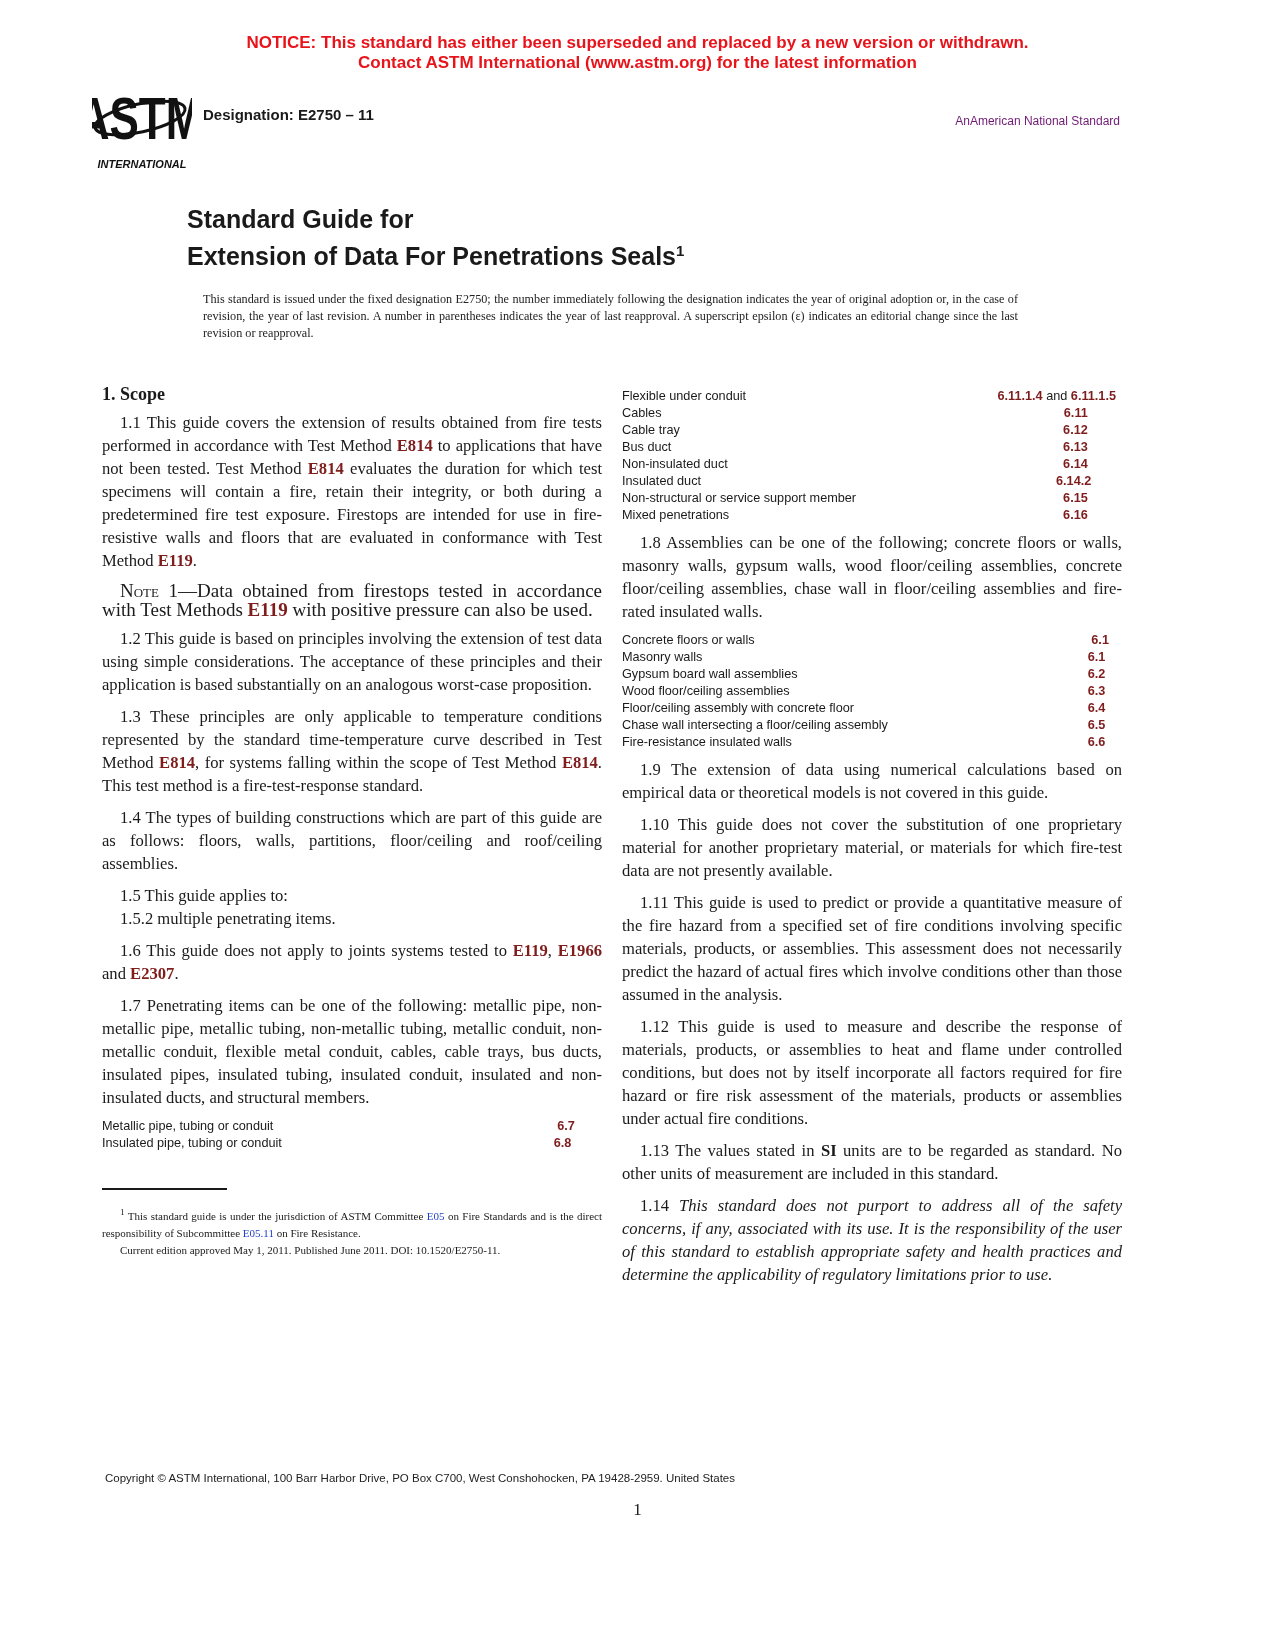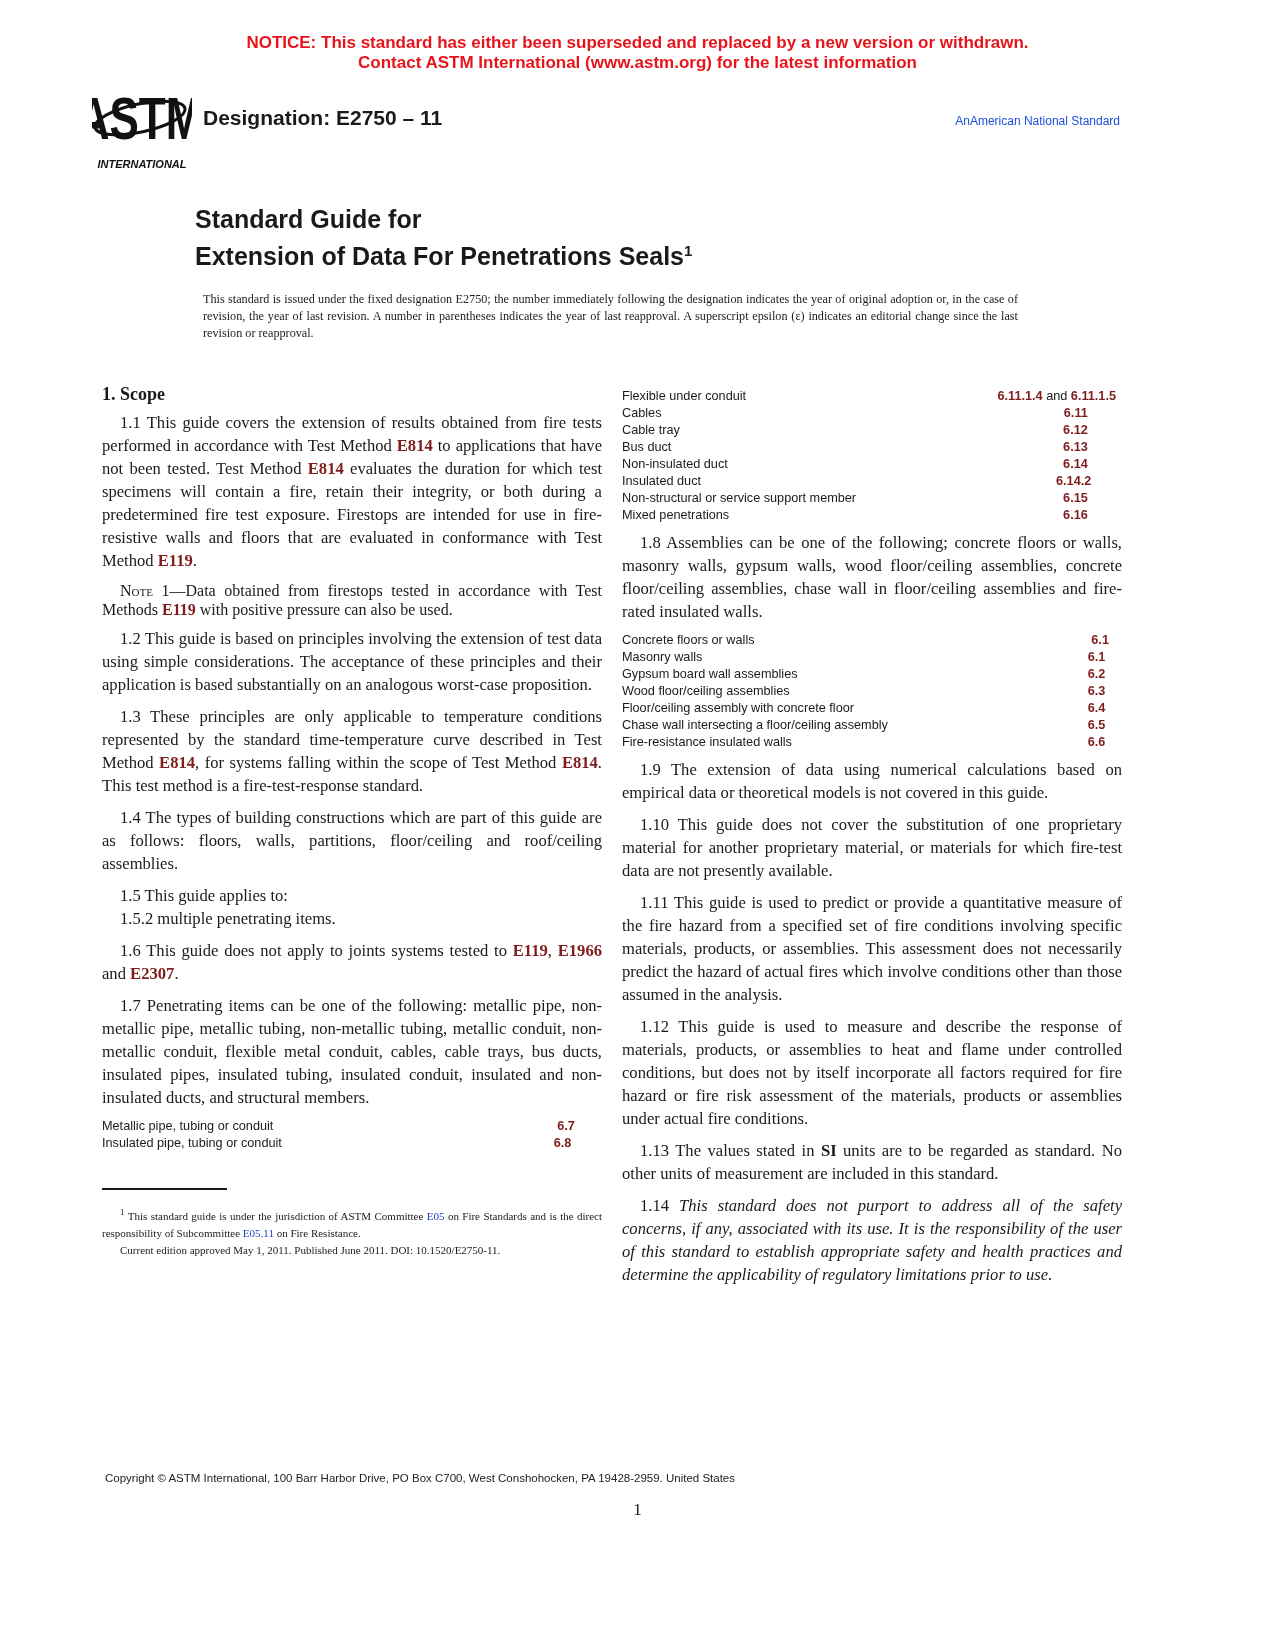--- a/index.html
+++ b/index.html
@@ -3,32 +3,32 @@
 <meta charset="utf-8">
 <style>
   html, body { margin: 0; padding: 0; background: #ffffff; }
   body { width: 1275px; height: 1650px; position: relative; overflow: hidden; color: #1a1a1a; }
   .sans { font-family: "Liberation Sans", sans-serif; }
   .serif { font-family: "Liberation Serif", serif; }
   .red { color: #7f1d1d; font-weight: bold; }
   .blue { color: #1f3fc8; }
   .notice { position: absolute; top: 33px; left: 0; width: 1275px; text-align: center; color: #e8141b; font-weight: bold; font-size: 17px; line-height: 20px; }
   .logo { position: absolute; left: 92px; top: 82px; width: 100px; height: 92px; }
-  .designation { position: absolute; left: 203px; top: 106px; font-size: 21px; font-weight: bold; color: #1a1a1a; }
-  .ans { position: absolute; right: 155px; top: 114px; font-size: 12px; color: #1d4ed8; }
-  .title { position: absolute; left: 195px; top: 203px; font-size: 25px; font-weight: bold; line-height: 32px; color: #1a1a1a; }
+  .designation { position: absolute; left: 203px; top: 106px; font-size: 15px; font-weight: bold; color: #1a1a1a; }
+  .ans { position: absolute; right: 155px; top: 114px; font-size: 12px; color: #701a75; }
+  .title { position: absolute; left: 187px; top: 203px; font-size: 25px; font-weight: bold; line-height: 32px; color: #1a1a1a; }
   .title sup { font-size: 15px; }
   .preamble { position: absolute; left: 203px; top: 291px; width: 815px; font-size: 12.2px; line-height: 17px; text-align: justify; color: #222; }
   .col { position: absolute; width: 500px; font-size: 16.6px; line-height: 23px; text-align: justify; }
   .col-left { left: 102px; top: 383px; }
   .col-right { left: 622px; top: 388px; }
   .h1 { font-size: 18px; font-weight: bold; margin: 0 0 5px 0; }
   .p { margin: 0 0 9px 0; text-indent: 18px; }
   .p.tight { margin-bottom: 0; }
-  .note { font-size: 16px; line-height: 19px; text-indent: 18px; margin: 0 0 8px 0; }
+  .note { font-size: 19px; line-height: 19px; text-indent: 18px; margin: 0 0 8px 0; }
   .sc { font-variant: small-caps; }
   table.ref { border-collapse: collapse; width: 500px; font-size: 12.7px; line-height: 17px; margin: 0 0 7px 0; }
   table.ref td { padding: 0; }
   table.ref td.v { text-align: right; padding-right: 6px; white-space: nowrap; }
   .fn-rule { width: 125px; height: 2px; background: #1a1a1a; margin: 36px 0 14px 0; }
   .fn { font-size: 11px; line-height: 17px; text-indent: 18px; margin: 0; }
   .italic { font-style: italic; }
   .copyright { position: absolute; left: 105px; top: 1472px; font-size: 11.5px; color: #222; }
   .pageno { position: absolute; left: 0; width: 1275px; top: 1500px; text-align: center; font-size: 17px; }
 </style>

